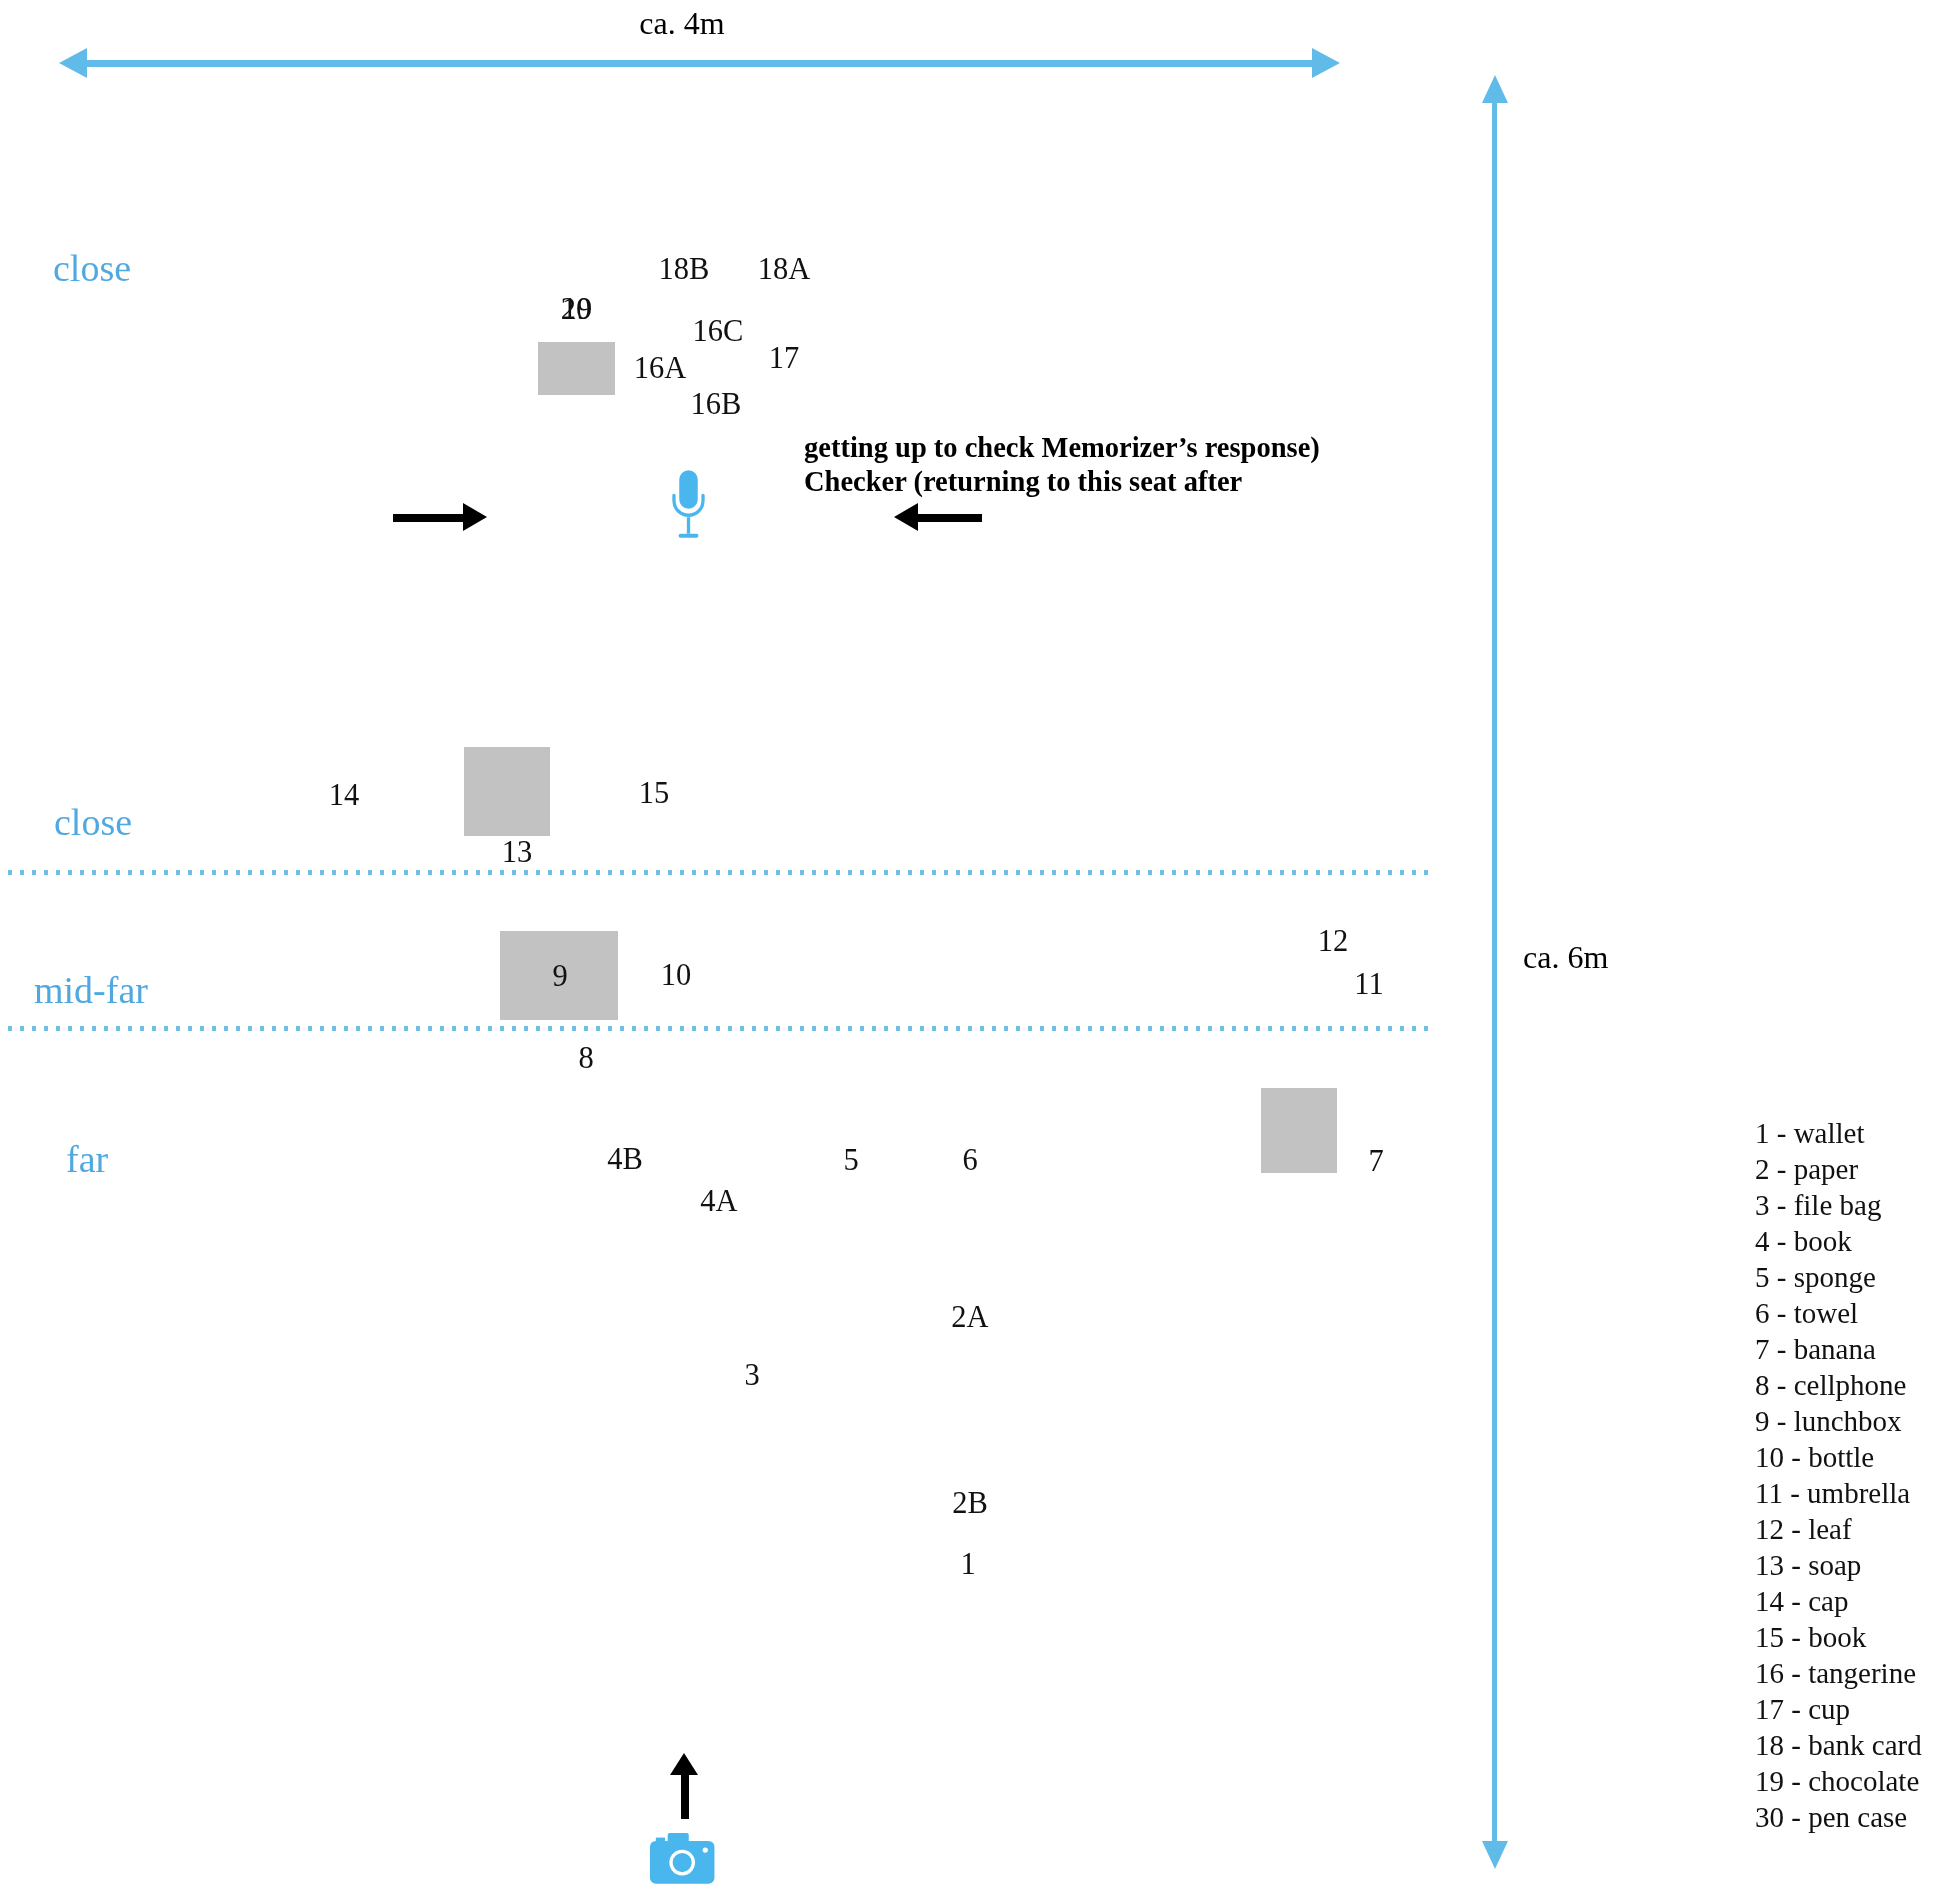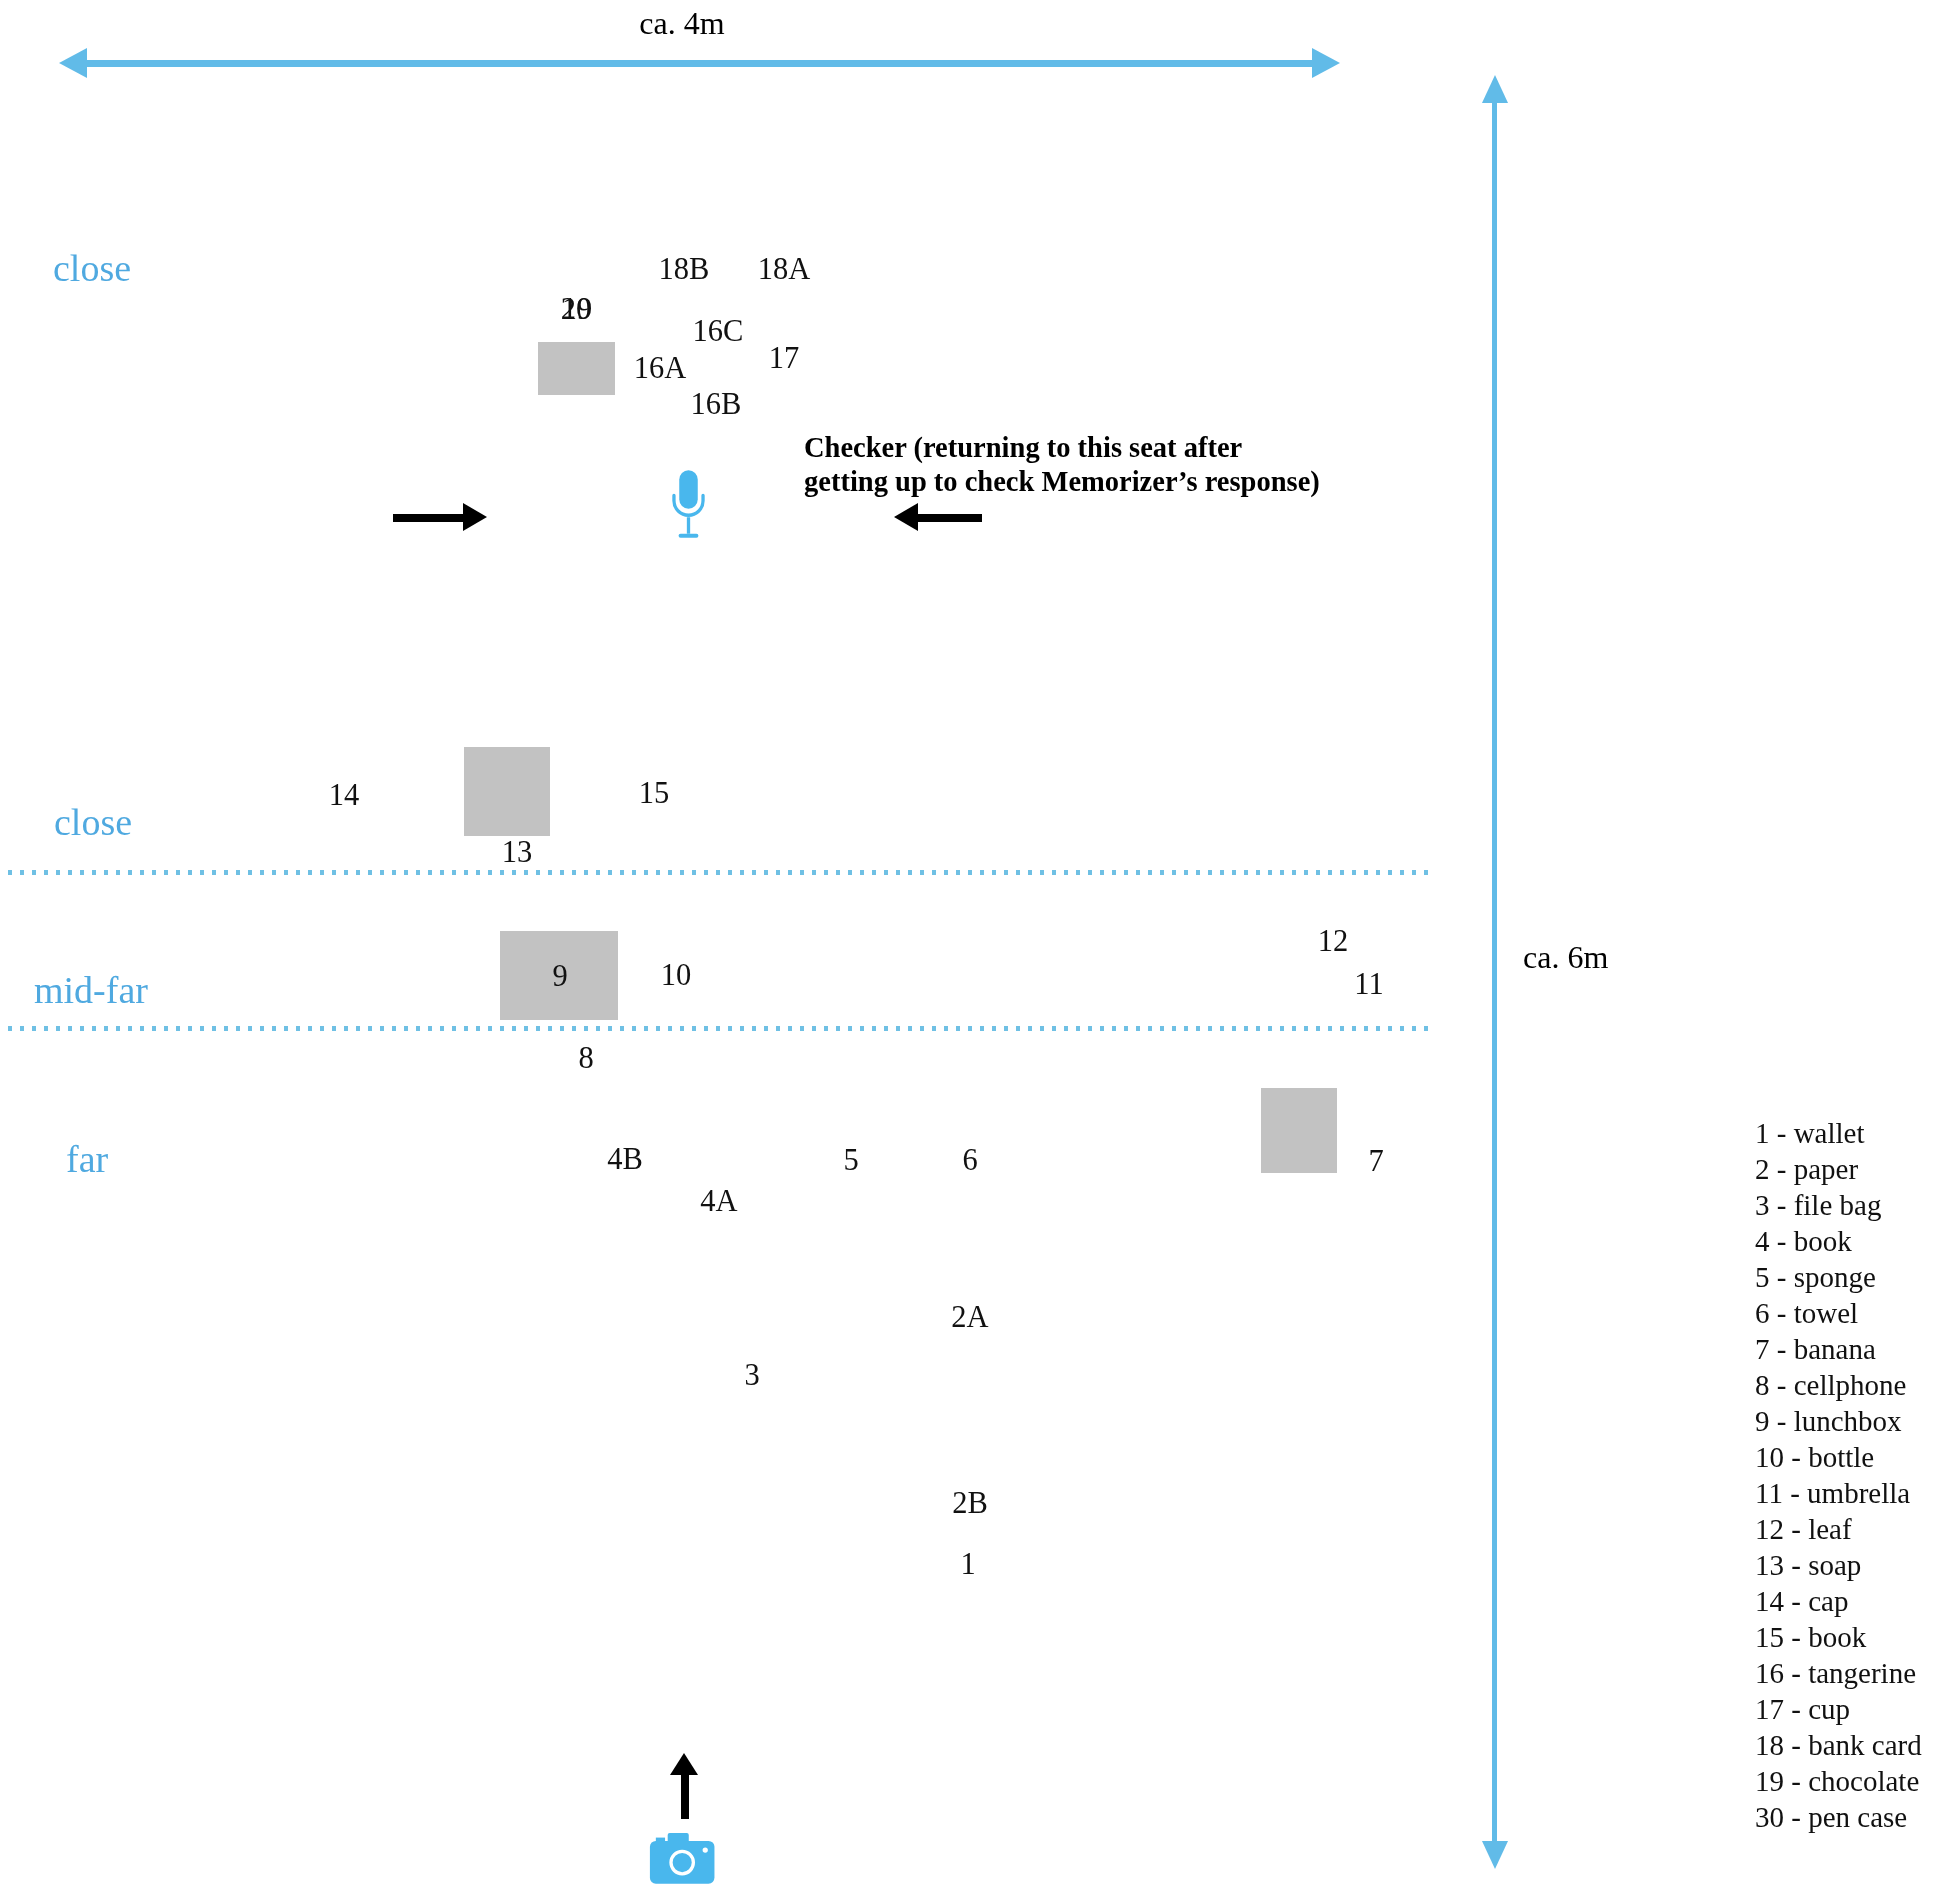--- a/index.html
+++ b/index.html
@@ -176,22 +176,22 @@
       <div class="marker" style="left: 970px; top: 1503px;">2B</div>
       <div class="marker" style="left: 968px; top: 1564px;">1</div>
     </div>
 
   <div class="barrow" id="memorizer-arrow">
     <div class="shaft"></div>
     <div class="head"></div>
   </div>
 
   <div class="actor" id="checker-note">
+    <div>getting up to check Memorizer’s response)</div>
     <div>Checker (returning to this seat after</div>
-    <div>getting up to check Memorizer’s response)</div>
   </div>
   <div class="barrow" id="checker-arrow">
     <div class="shaft"></div>
     <div class="head"></div>
   </div>
 
   <svg class="icon" id="mic-icon" width="37" height="74" viewBox="0 0 56 112">
     <rect x="14" y="2" width="28" height="58" rx="14" fill="currentColor"></rect>
     <path d="M6 40 v8 a22 22 0 0 0 44 0 v-8" fill="none" stroke="currentColor" stroke-width="5" stroke-linecap="round"></path>
     <rect x="25.5" y="73" width="5" height="25" fill="currentColor"></rect>

